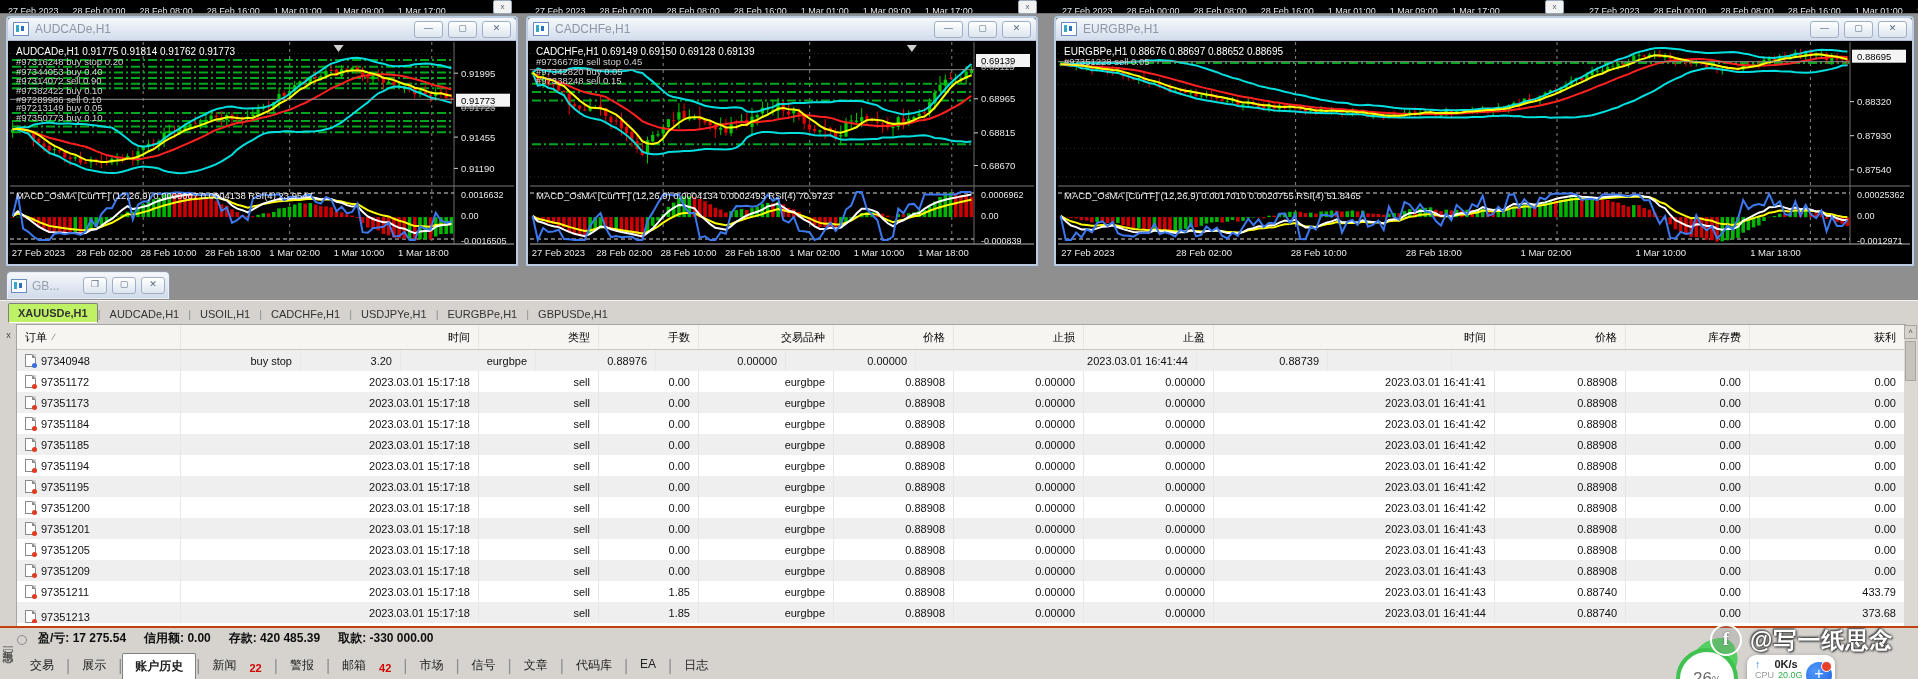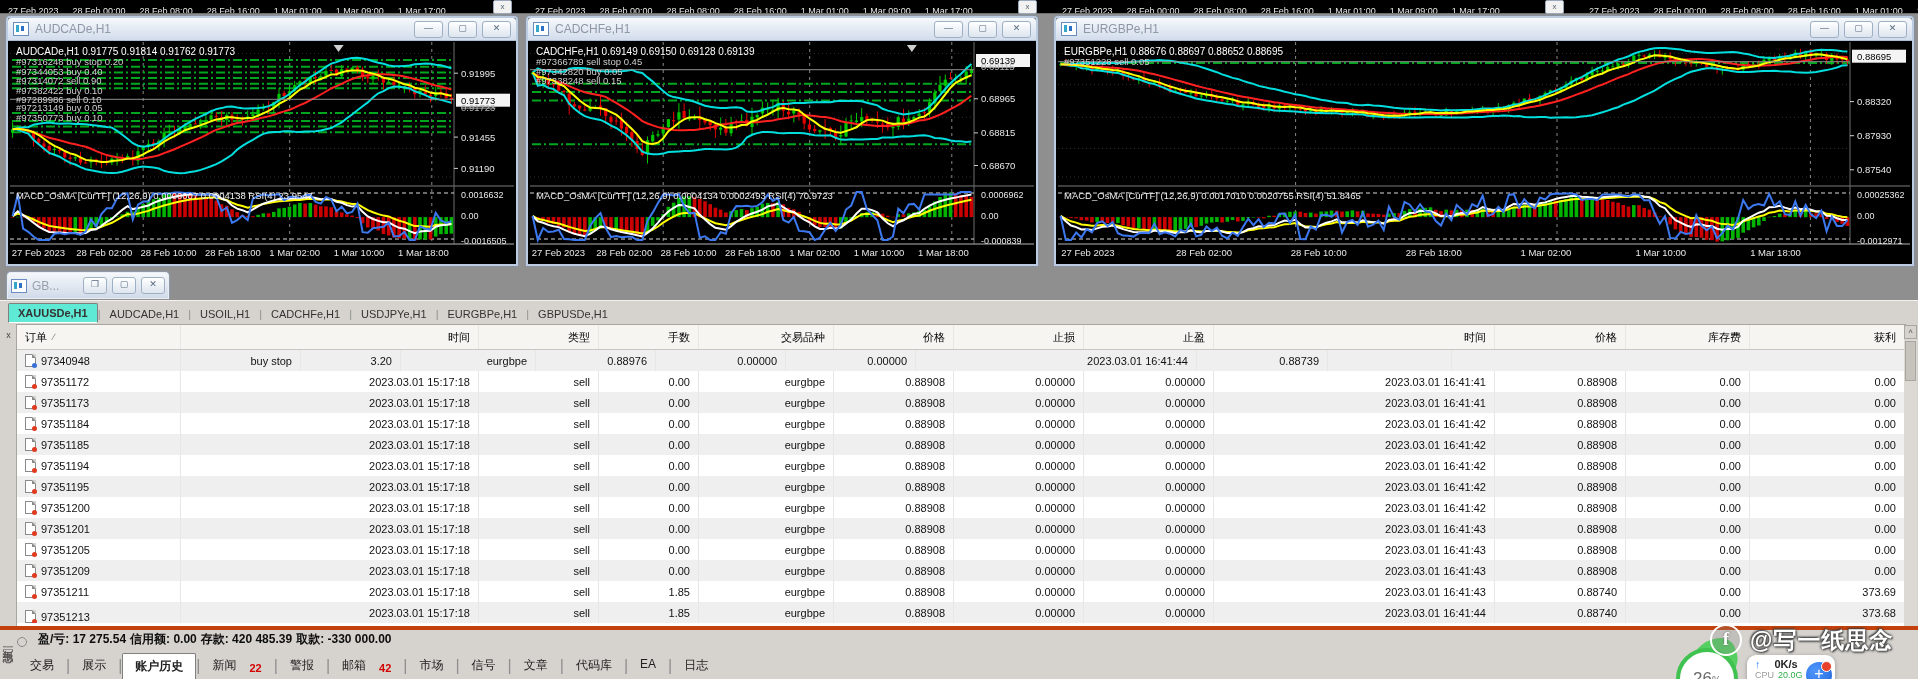--- a/index.html
+++ b/index.html
@@ -27,41 +27,41 @@
   svg text{font-family:"Liberation Sans","DejaVu Sans",sans-serif;}
   
   #gb-win{position:absolute;left:6px;top:271px;width:154px;height:27px;background:linear-gradient(#f6f9fc,#cfd9e8);
           border:1px solid #8d99a8;border-bottom:none;border-radius:5px 5px 0 0;display:flex;align-items:center;
           padding:0 4px;gap:5px;box-shadow:0 0 0 1px #e9eef6 inset;}
   #gb-title{color:#98a1ae;font-size:12px;}
   
   #dock{position:absolute;left:0;top:300px;width:1918px;height:379px;background:#d6d3ce;border-top:1px solid #f2f1ee;}
   #chart-tabs{position:absolute;left:8px;top:1px;height:21px;display:flex;align-items:flex-end;}
   .ctab{font-size:11px;color:#333;padding:3px 9px 3px 9px;position:relative;}
-  .ctab.active{background:#5eead4;border:1px solid #808080;border-bottom:1px solid #fff;font-weight:bold;
+  .ctab.active{background:#bef264;border:1px solid #808080;border-bottom:1px solid #fff;font-weight:bold;
                border-radius:2px 2px 0 0;z-index:2;}
   .ctab-sep{color:#8f8f8f;font-size:11px;padding-bottom:3px;}
   #panel-close{position:absolute;left:3px;top:29px;width:11px;height:11px;font-size:9px;line-height:10px;
                text-align:center;color:#444;}
   #htable{position:absolute;left:16px;top:23px;width:1888px;height:302px;background:#fff;border:1px solid #a9a6a1;}
   .hrow{display:flex;height:21px;align-items:center;}
   .hrow.header{height:24px;background:#f6f5f2;border-bottom:1px solid #cac7c1;}
   .hrow.odd{background:#efefef;}
   .hcell{font-size:11px;color:#111;padding:0 8px;box-sizing:border-box;border-right:1px solid #e9e7e3;
          overflow:hidden;white-space:nowrap;height:100%;display:flex;align-items:center;}
   .hcell.r{justify-content:flex-end;}
   .header .hcell{color:#000;}
   .sortmark{color:#777;font-size:9px;margin-left:6px;}
   .doc{width:9px;height:11px;background:#fff;border:1px solid #8a8a8a;position:relative;margin-right:5px;flex:0 0 auto;}
   .doc::before{content:"";position:absolute;right:-1px;top:-1px;border:2px solid #d6d3ce;border-left-color:#8a8a8a;border-bottom-color:#8a8a8a;}
   .doc::after{content:"";position:absolute;right:-2px;bottom:-2px;width:5px;height:5px;border-radius:50%;}
   .doc.blue::after{background:#3a6fd8;}
   .doc.red::after{background:#e03a1f;}
   #status-bar{position:absolute;left:0;top:325px;width:1918px;height:22px;background:#d6d3ce;
-              border-top:4px solid #c2410c;display:flex;align-items:center;gap:4px;padding-left:38px;box-sizing:border-box;}
+              border-top:2px solid #c2410c;display:flex;align-items:center;gap:18px;padding-left:38px;box-sizing:border-box;}
   #status-icon{position:absolute;left:17px;top:7px;width:8px;height:8px;border:1px solid #8a8a8a;border-radius:50%;}
   .stat{font-size:12px;font-weight:bold;color:#0d0d0d;}
   #bottom-tabs{position:absolute;left:18px;top:352px;height:26px;display:flex;align-items:flex-start;}
   .btab{font-size:12px;color:#222;padding:4px 12px;position:relative;}
   .btab.active{background:#fff;border:1px solid #808080;border-bottom:none;font-weight:bold;border-radius:2px 2px 0 0;}
   .btab-sep{color:#8f8f8f;padding-top:4px;}
   .badge{color:#d40000;font-size:11px;font-weight:bold;vertical-align:sub;margin-left:13px;}
   
   #vscroll{position:absolute;left:1904px;top:24px;width:13px;height:322px;background:#dcd9d4;}
   .sarrow{position:absolute;left:0;width:13px;height:14px;background:#d6d3ce;border:1px solid #a9a6a1;
@@ -1792,21 +1792,21 @@
         <div class="hcell r" style="width: 281px; flex: 0 0 auto;">
           <span>2023.03.01 16:41:43</span>
         </div>
         <div class="hcell r" style="width: 131px; flex: 0 0 auto;">
           <span>0.88740</span>
         </div>
         <div class="hcell r" style="width: 124px; flex: 0 0 auto;">
           <span>0.00</span>
         </div>
         <div class="hcell r" style="width: 145px; flex: 1 1 0%;">
-          <span>373.69</span>
+          <span>433.79</span>
         </div>
       </div>
       <div class="hrow odd">
         <div class="hcell" style="width: 164px; flex: 0 0 auto; align-items: flex-end;">
           <span class="doc red"></span>
           <span>97351213</span>
         </div>
         <div class="hcell r" style="width: 298px; flex: 0 0 auto;">
           <span>2023.03.01 15:17:18</span>
         </div>

